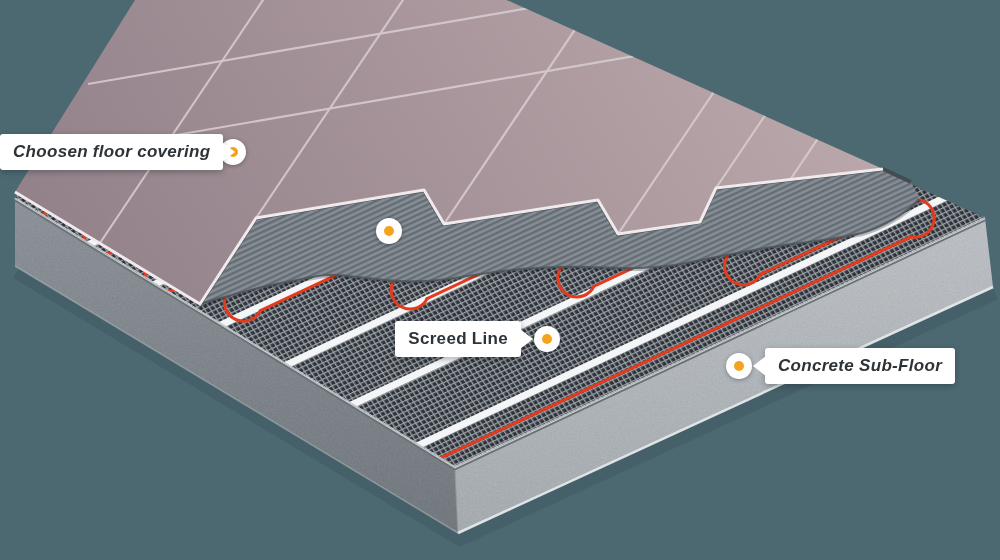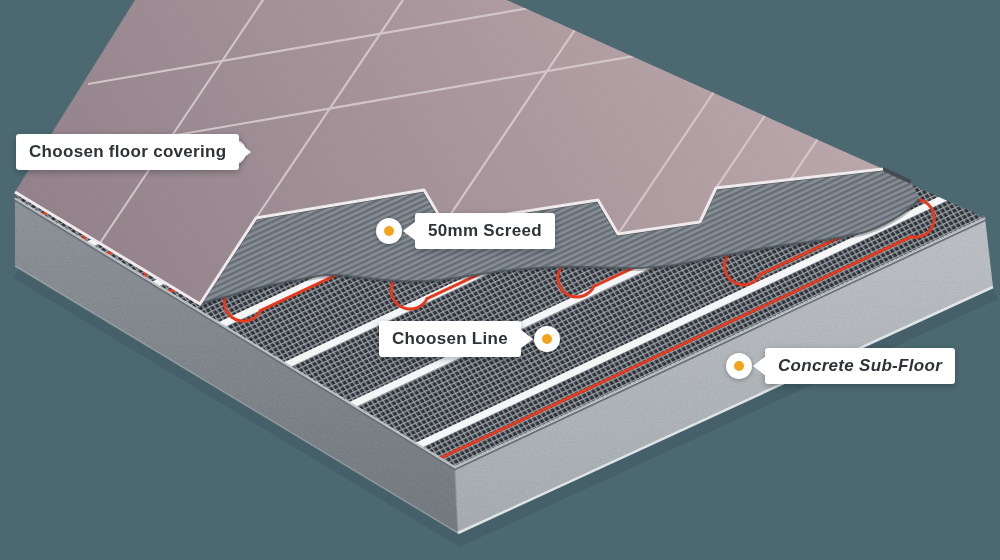--- a/index.html
+++ b/index.html
@@ -124,38 +124,34 @@
         <line x1="444" y1="224" x2="603" y2="-12"></line>
         <line x1="618" y1="234" x2="784" y2="-12"></line>
         <line x1="716" y1="188" x2="851" y2="-12"></line>
         <line x1="790" y1="180" x2="895" y2="24"></line>
         <line x1="37" y1="159" x2="1000" y2="-7"></line>
         <line x1="88" y1="84" x2="1000" y2="-73"></line>
       </g>
   <path d="M15,192 L200,304 L256,218 L424,190 L444,224 L598,200 L618,234 L700,222 L716,188 L883,169" fill="none" stroke="#f0eaec" stroke-width="3" stroke-linejoin="round"></path>
   </svg>
 
-  <div class="callout" style="left:16px;top:134px;min-width:206px;box-sizing:border-box;">
+  <div class="callout" style="left:0;top:134px;min-width:206px;box-sizing:border-box;font-style:italic;">
     <span>Choosen floor covering</span>
     <span class="arrow arrow-right"></span>
   </div>
   <div class="marker" style="left: 220px; top: 139px; background: rgb(255, 255, 255);">
     <span class="marker-dot" style="background: rgb(244, 164, 28);"></span>
   </div>
 
-  <div class="callout" style="left:415px;top:213px;">
-    <span class="arrow arrow-left"></span>
-    <span>50mm Screed</span>
-  </div>
   <div class="marker" style="left: 376px; top: 218px; background: rgb(255, 255, 255);">
     <span class="marker-dot" style="background: rgb(244, 164, 28);"></span>
   </div>
 
   <div class="callout" style="right:479px;top:321px;">
-    <span>Choosen Line</span>
+    <span>Screed Line</span>
     <span class="arrow arrow-right"></span>
   </div>
   <div class="marker" style="left: 534px; top: 326px; background: rgb(255, 255, 255);">
     <span class="marker-dot" style="background: rgb(244, 164, 28);"></span>
   </div>
 
   <div class="callout" style="left:765px;top:348px;font-style:italic;">
     <span class="arrow arrow-left"></span>
     <span>Concrete Sub-Floor</span>
   </div>

